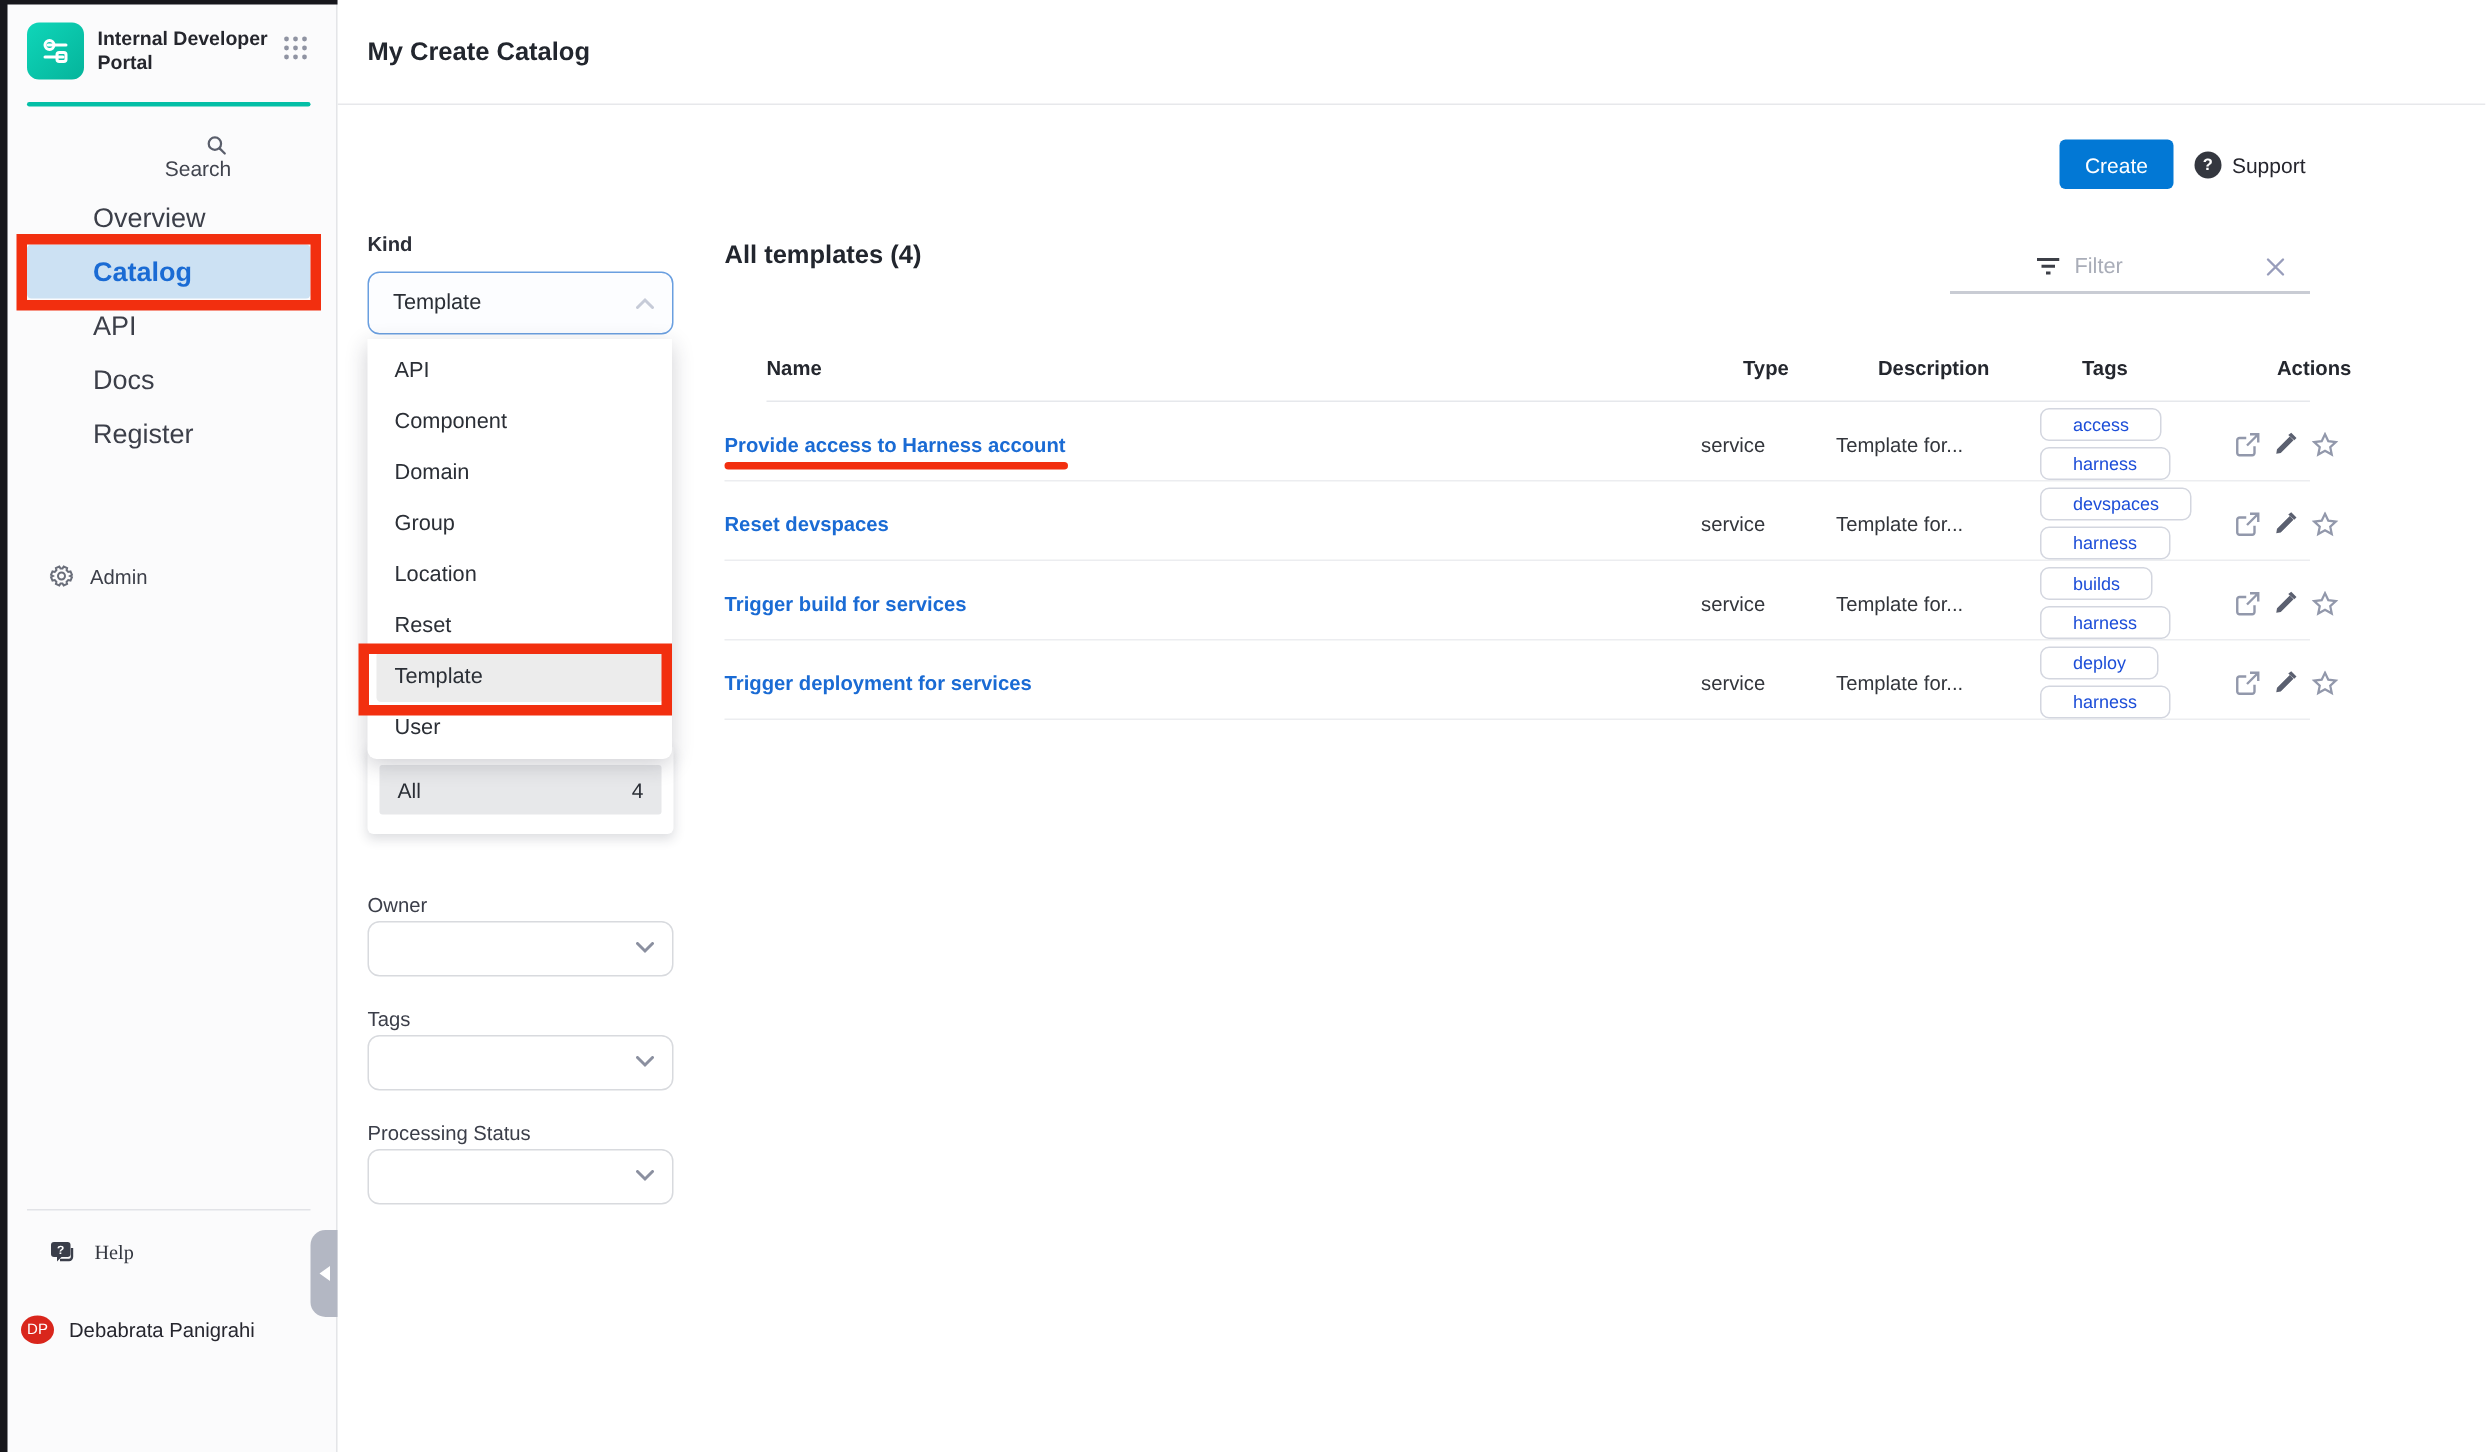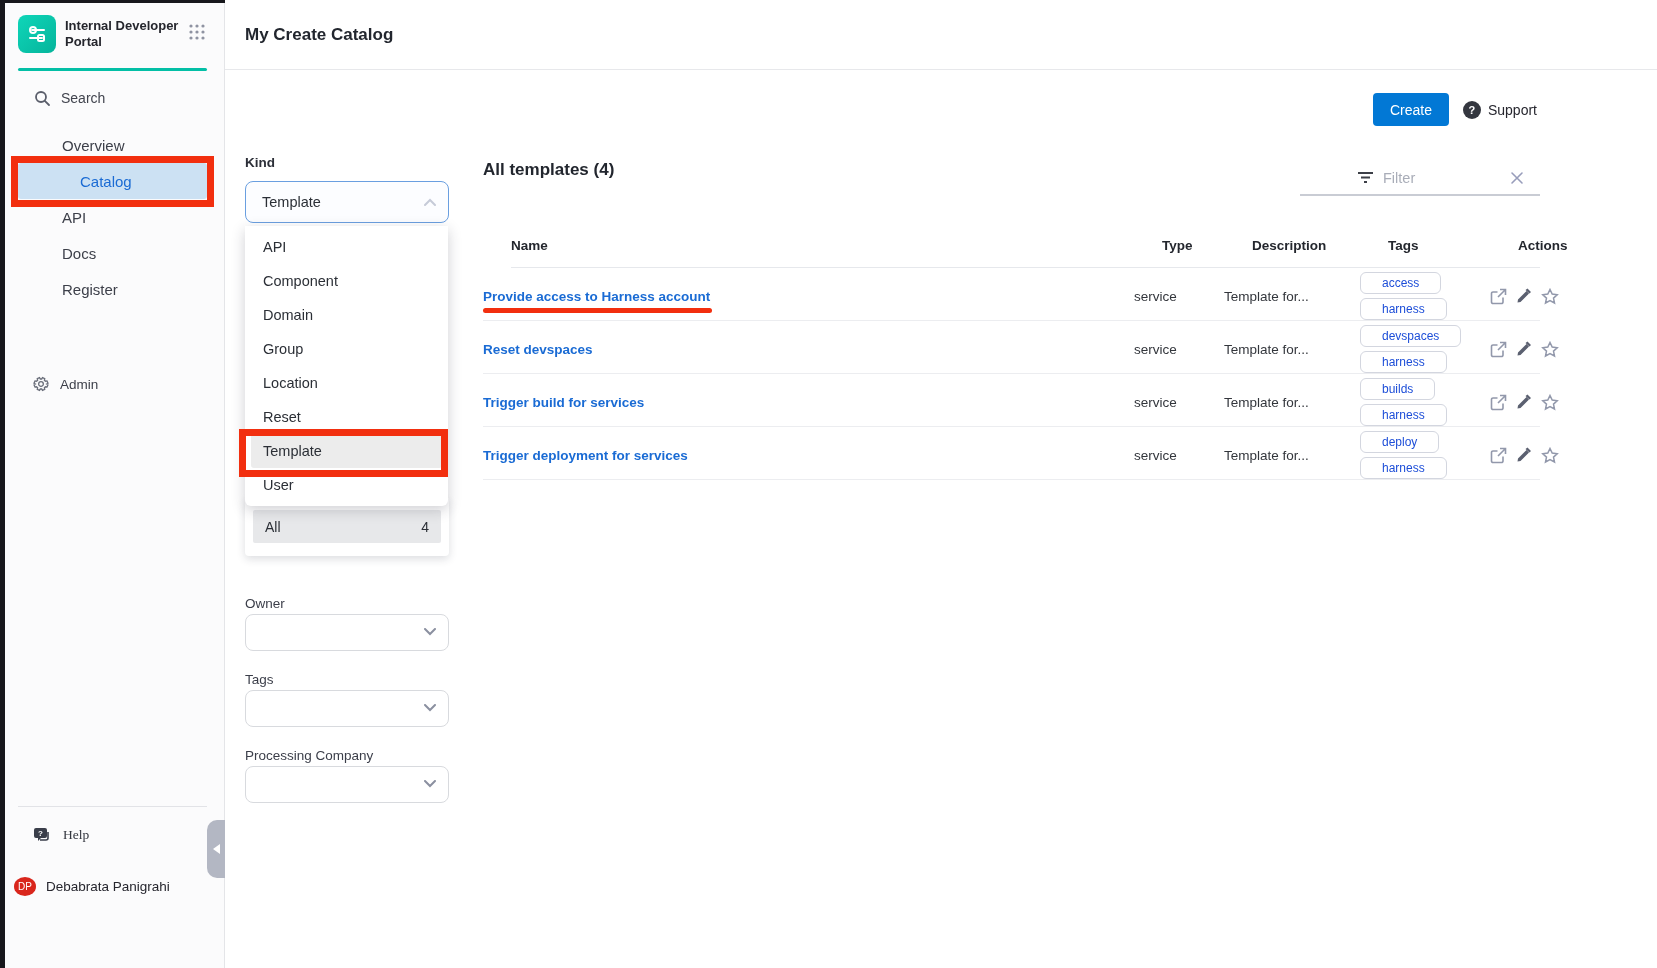--- a/index.html
+++ b/index.html
@@ -18,29 +18,29 @@
   
   .sidebar{position:absolute;left:0;top:0;width:225px;height:100%;
            background:#fbfbfc;border-right:1px solid #e4e5e8;z-index:10;}
   .brand-row{position:absolute;left:18px;top:15px;width:189px;display:flex;align-items:center;}
   .brand-logo{width:38px;height:38px;border-radius:8px;flex:0 0 38px;
               background:linear-gradient(135deg,#0fd6b9,#05b49b);display:flex;align-items:center;justify-content:center;}
   .brand-text{margin-left:9px;font-size:13px;line-height:16px;font-weight:700;color:#25262d;flex:1;}
   .grid-icon{margin-left:4px;flex:0 0 20px;}
   .brand-rule{position:absolute;left:18px;top:68px;width:189px;height:3px;background:var(--accent-teal);border-radius:2px;}
 
-  .search-row{position:absolute;left:0;top:90px;width:254px;height:30px;display:flex;align-items:flex-start;cursor:pointer;}
+  .search-row{position:absolute;left:0;top:90px;width:254px;height:30px;display:flex;align-items:center;cursor:pointer;flex-direction:column;}
   .search-row svg{margin-left:34px;}
   .search-row span{margin-left:10px;font-size:14px;color:#41444e;}
 
   .nav-list{position:absolute;left:0;top:127px;width:225px;}
-  .nav-item{height:36px;display:flex;align-items:center;font-size:15px;color:#3c3f49;cursor:pointer;}
+  .nav-item{height:36px;display:flex;align-items:center;font-size:18px;color:#3c3f49;cursor:pointer;}
   .nav-item span{margin-left:62px;}
   .nav-item.active{margin:0 18px;border-radius:3px;background:var(--active-item-bg);}
-  .nav-item.active span{margin-left:62px;color:var(--link-blue);font-weight:400;}
+  .nav-item.active span{margin-left:44px;color:var(--link-blue);font-weight:700;}
 
   .admin-row{position:absolute;left:0;top:366px;width:256px;height:36px;display:flex;align-items:center;cursor:pointer;}
   .admin-row svg{margin-left:33px;}
   .admin-row span{margin-left:11px;font-size:13.5px;color:#3c3f49;}
 
   .sidebar-divider{position:absolute;left:18px;top:806px;width:189px;height:1px;background:#e2e3e7;}
   .help-row{position:absolute;left:0;top:820px;width:225px;height:30px;display:flex;align-items:center;cursor:pointer;}
   .help-row svg{margin-left:33px;}
   .help-row span{margin-left:11px;font-size:13.5px;color:#33363f;font-family:Liberation Serif, serif;}
 
@@ -260,21 +260,21 @@
     </svg>
   </div>
 
   <div class="flabel tags">Tags</div>
   <div class="plain-select sel-tags">
     <svg width="12" height="8" viewBox="0 0 12 8">
       <path d="M1 1 L6 6 L11 1" fill="none" stroke="#8b90a0" stroke-width="2" stroke-linecap="round"></path>
     </svg>
   </div>
 
-  <div class="flabel pstatus">Processing Company</div>
+  <div class="flabel pstatus">Processing Status</div>
   <div class="plain-select sel-pstatus">
     <svg width="12" height="8" viewBox="0 0 12 8">
       <path d="M1 1 L6 6 L11 1" fill="none" stroke="#8b90a0" stroke-width="2" stroke-linecap="round"></path>
     </svg>
   </div>
 
   <section class="table-wrap">
     <div class="table-title">All templates (4)</div>
 
     <div class="filter-box">

